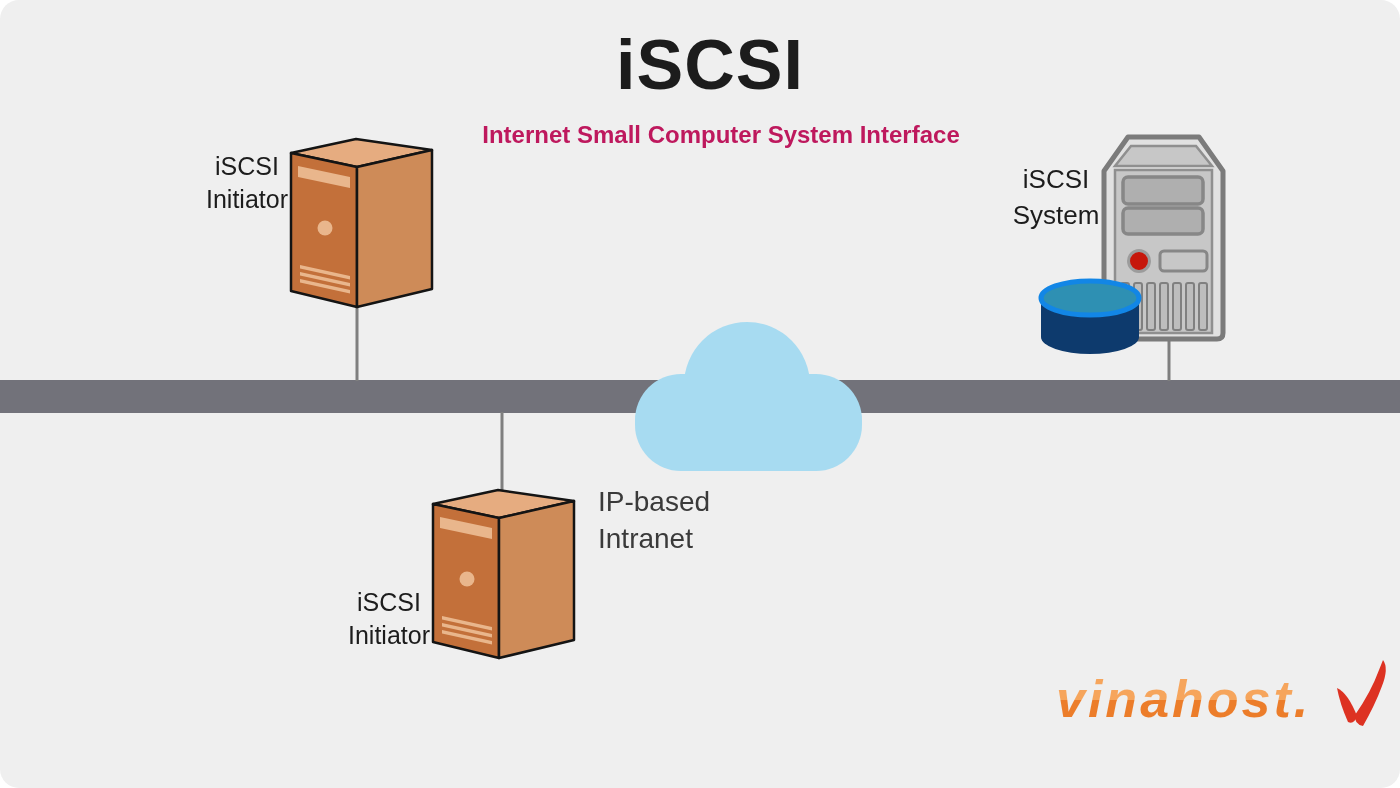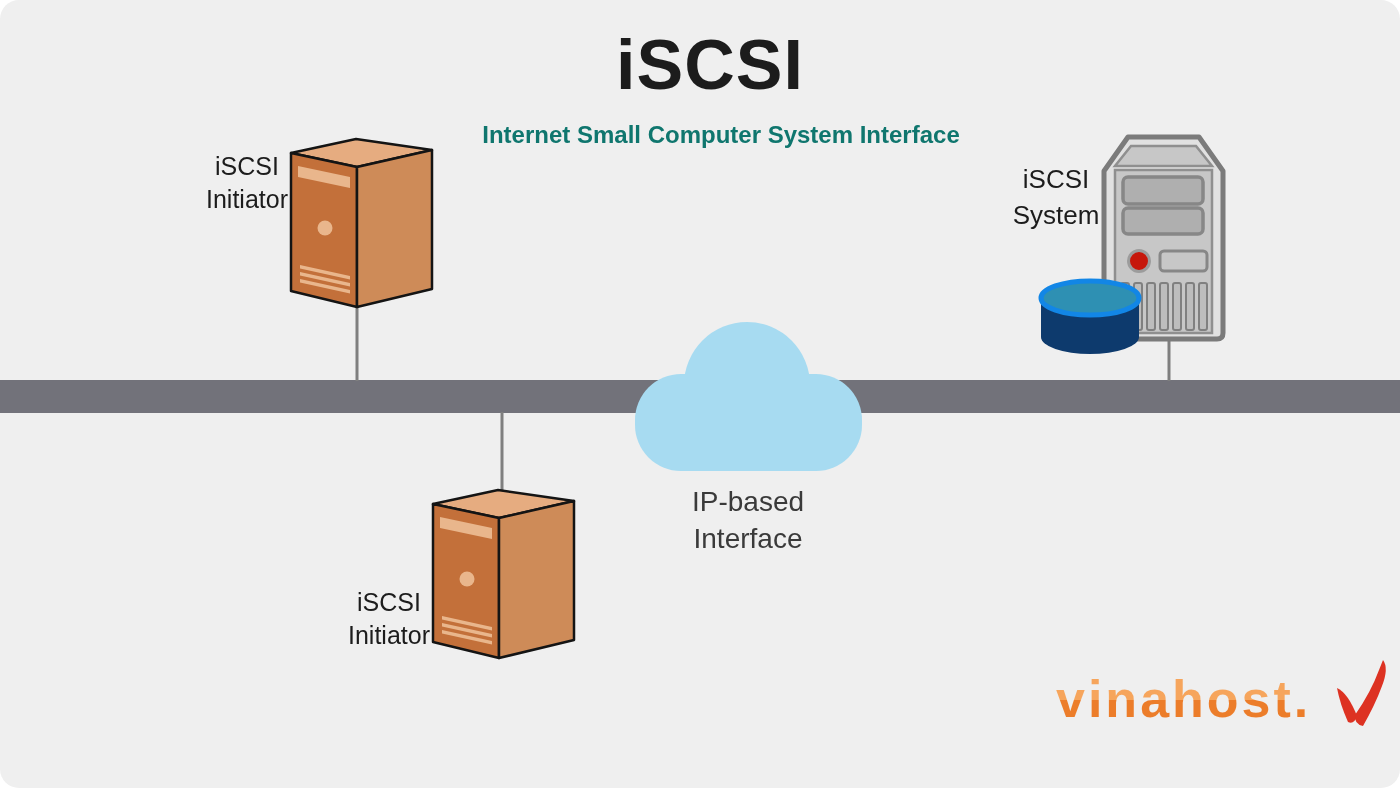--- a/index.html
+++ b/index.html
@@ -39,36 +39,36 @@
   .disk-top{fill:var(--disk-top,#2E90B3);stroke:var(--disk-rim,#1286E6);stroke-width:5;}
   .logo-mark{fill:var(--logo-red,#DD3222);}
 
   .title{
     position:absolute;left:310px;top:30px;width:800px;text-align:center;
     font-size:70px;line-height:70px;font-weight:bold;letter-spacing:1px;
     color:var(--text-dark,#1C1C1C);
   }
   .subtitle{
     position:absolute;left:321px;top:120px;width:800px;text-align:center;
-    font-size:24px;line-height:30px;font-weight:bold;color:#0f766e;
+    font-size:24px;line-height:30px;font-weight:bold;color:#be185d;
   }
   .node-label{
     position:absolute;width:200px;text-align:center;
     font-size:25px;line-height:33px;color:var(--text-dark,#1C1C1C);
   }
   .label-initiator-top{left:147px;top:150px;}
   .label-initiator-bottom{left:289px;top:586px;}
   .label-target{left:956px;top:161px;font-size:26px;line-height:36px;}
   .cloud-label{
-    position:absolute;left:598px;top:483px;width:300px;text-align:center;
+    position:absolute;left:598px;top:483px;width:300px;
     font-size:28px;line-height:37px;color:var(--text-medium,#3A3A3A);
   }
   .logo{
     position:absolute;left:1056px;top:660px;height:70px;
-    display:flex;align-items:flex-end;gap:22px;
+    display:flex;align-items:flex-end;gap:22px;font-style:italic;
   }
   .logo-text{
     font-size:52px;line-height:62px;font-weight:bold;letter-spacing:3px;
     background:linear-gradient(var(--logo-orange-top,#F6A55C) 0 52%,var(--logo-orange-bottom,#EC7D2A) 52% 100%);
     -webkit-background-clip:text;background-clip:text;
     -webkit-text-fill-color:transparent;color:var(--logo-orange-bottom,#EC7D2A);
   }
 </style>
 </head>
 <body>
@@ -141,21 +141,21 @@
     <div>Initiator</div>
   </div>
 
   <div class="node-label label-target">
     <div>iSCSI</div>
     <div>System</div>
   </div>
 
   <div class="cloud-label">
     <div>IP-based</div>
-    <div>Interface</div>
+    <div>Intranet</div>
   </div>
 
   <div class="logo">
     <span class="logo-text">vinahost.</span>
     <svg width="56" height="70" viewBox="0 0 56 70">
       <path class="logo-mark" d="M4,28 Q15,33 24,56 Q21,65 15,62 Q7,44 4,28 Z"></path>
       <path class="logo-mark" d="M50,0 Q56,8 49,26 Q42,45 30,66 Q21,64 22,55 Q38,32 46,10 Z"></path>
     </svg>
   </div>
 

